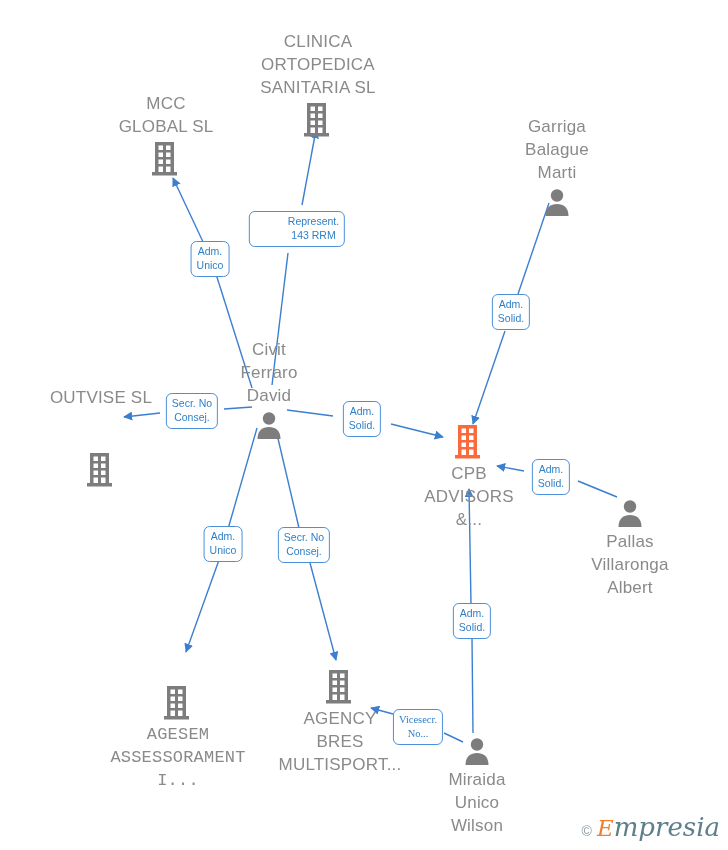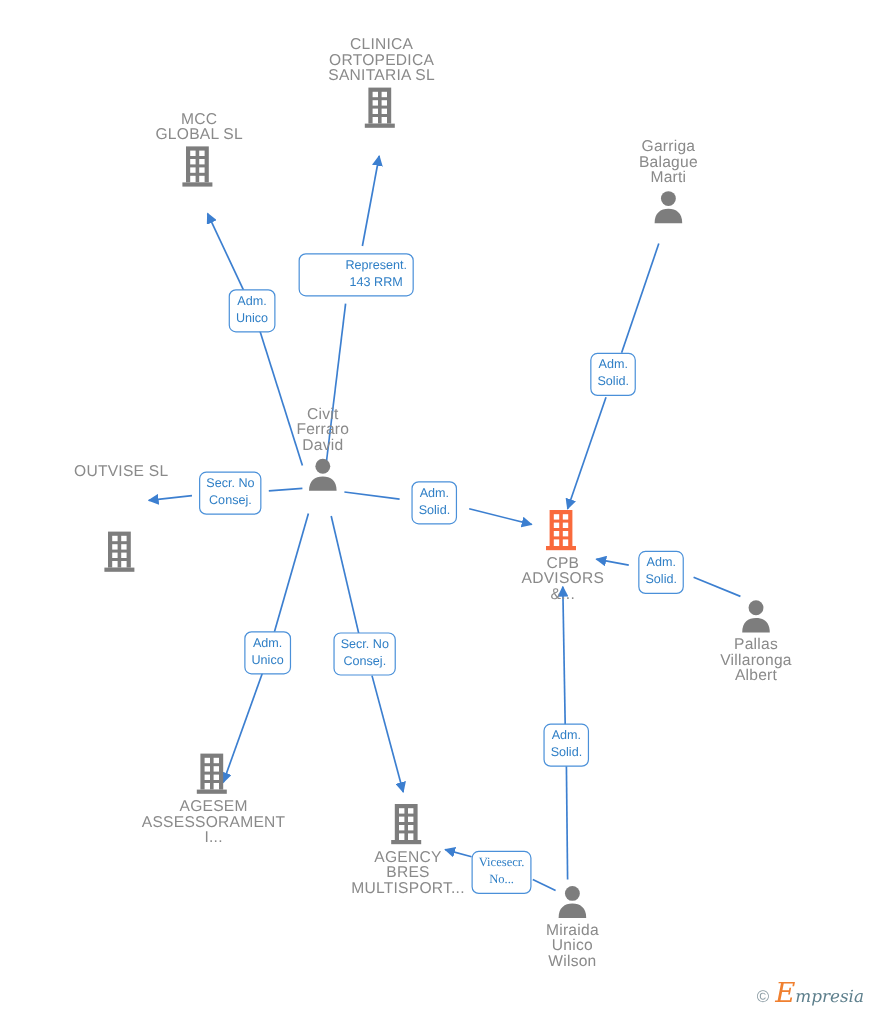--- a/index.html
+++ b/index.html
@@ -27,22 +27,22 @@
   .node {
     position: absolute;
     display: flex;
     flex-direction: column;
     align-items: center;
     width: 130px;
     margin-left: -65px;
     text-align: center;
   }
   .node .caption {
-    font-size: 13px;
-    line-height: 13px;
+    font-size: 17px;
+    line-height: 23px;
     color: #8a8a8a;
     letter-spacing: 0.2px;
     white-space: pre-line;
   }
   .node.caption-top .caption { order: 0; margin-bottom: 3px; }
   .node.caption-top .glyph  { order: 1; }
   .node.caption-bottom .glyph { order: 0; }
   .node.caption-bottom .caption { order: 1; margin-top: 2px; }
   .glyph { line-height: 0; }
 
@@ -222,21 +222,21 @@
       <svg width="30" height="30" viewBox="0 0 30 30" xmlns="http://www.w3.org/2000/svg">
         <circle cx="15" cy="8.5" r="6.2" fill="#7d7d7d"></circle>
         <path d="M 3.5 29 C 3.5 20.5 8.5 17 15 17 C 21.5 17 26.5 20.5 26.5 29 Z" fill="#7d7d7d"></path>
       </svg>
     </div>
     <div class="caption">Pallas
 Villaronga
 Albert</div>
   </div>
 
-  <div class="node caption-bottom" style="left:178px; top:627px;">
+  <div class="node caption-bottom" style="left:178px; top:685px;font-family:Liberation Mono, monospace;">
     <div class="glyph">
       <svg width="30" height="36" viewBox="0 0 30 36" xmlns="http://www.w3.org/2000/svg">
         <rect x="4" y="1" width="19" height="30" fill="#7d7d7d"></rect>
         <g fill="#ffffff">
           <rect x="7.5" y="4.5" width="4.5" height="4.5"></rect>
             <rect x="15" y="4.5" width="4.5" height="4.5"></rect>
           <rect x="7.5" y="11.5" width="4.5" height="4.5"></rect>
             <rect x="15" y="11.5" width="4.5" height="4.5"></rect>
           <rect x="7.5" y="18.5" width="4.5" height="4.5"></rect>
             <rect x="15" y="18.5" width="4.5" height="4.5"></rect>
@@ -302,17 +302,17 @@
   <div class="edge-label" style="left:304px; top:545px;">Secr.  No
 Consej.</div>
   <div class="edge-label" style="left:472px; top:621px;">Adm.
 Solid.</div>
   <div class="edge-label" style="left:418px; top:727px;font-family:Liberation Serif, serif;">Vicesecr.
 No...</div>
 
   <div style="position:absolute; right:8px; bottom:10px; display:flex; align-items:baseline; gap:5px;">
     <span style="font-size:14px; color:#8a9ba3;">©</span>
     <span style="line-height:1;">
-      <span style="font-family:'DejaVu Serif', serif; font-style:italic; font-size:23px; color:#f08030;">E</span><span style="font-family:'DejaVu Serif', serif; font-style:italic; font-size:14px; color:#5d7f8c;">mpresia</span>
+      <span style="font-family:'DejaVu Serif', serif; font-style:italic; font-size:23px; color:#f08030;">E</span><span style="font-family:'DejaVu Serif', serif; font-style:italic; font-size:26px; color:#5d7f8c;">mpresia</span>
     </span>
   </div>
 
 </div>
 
 </body></html>

